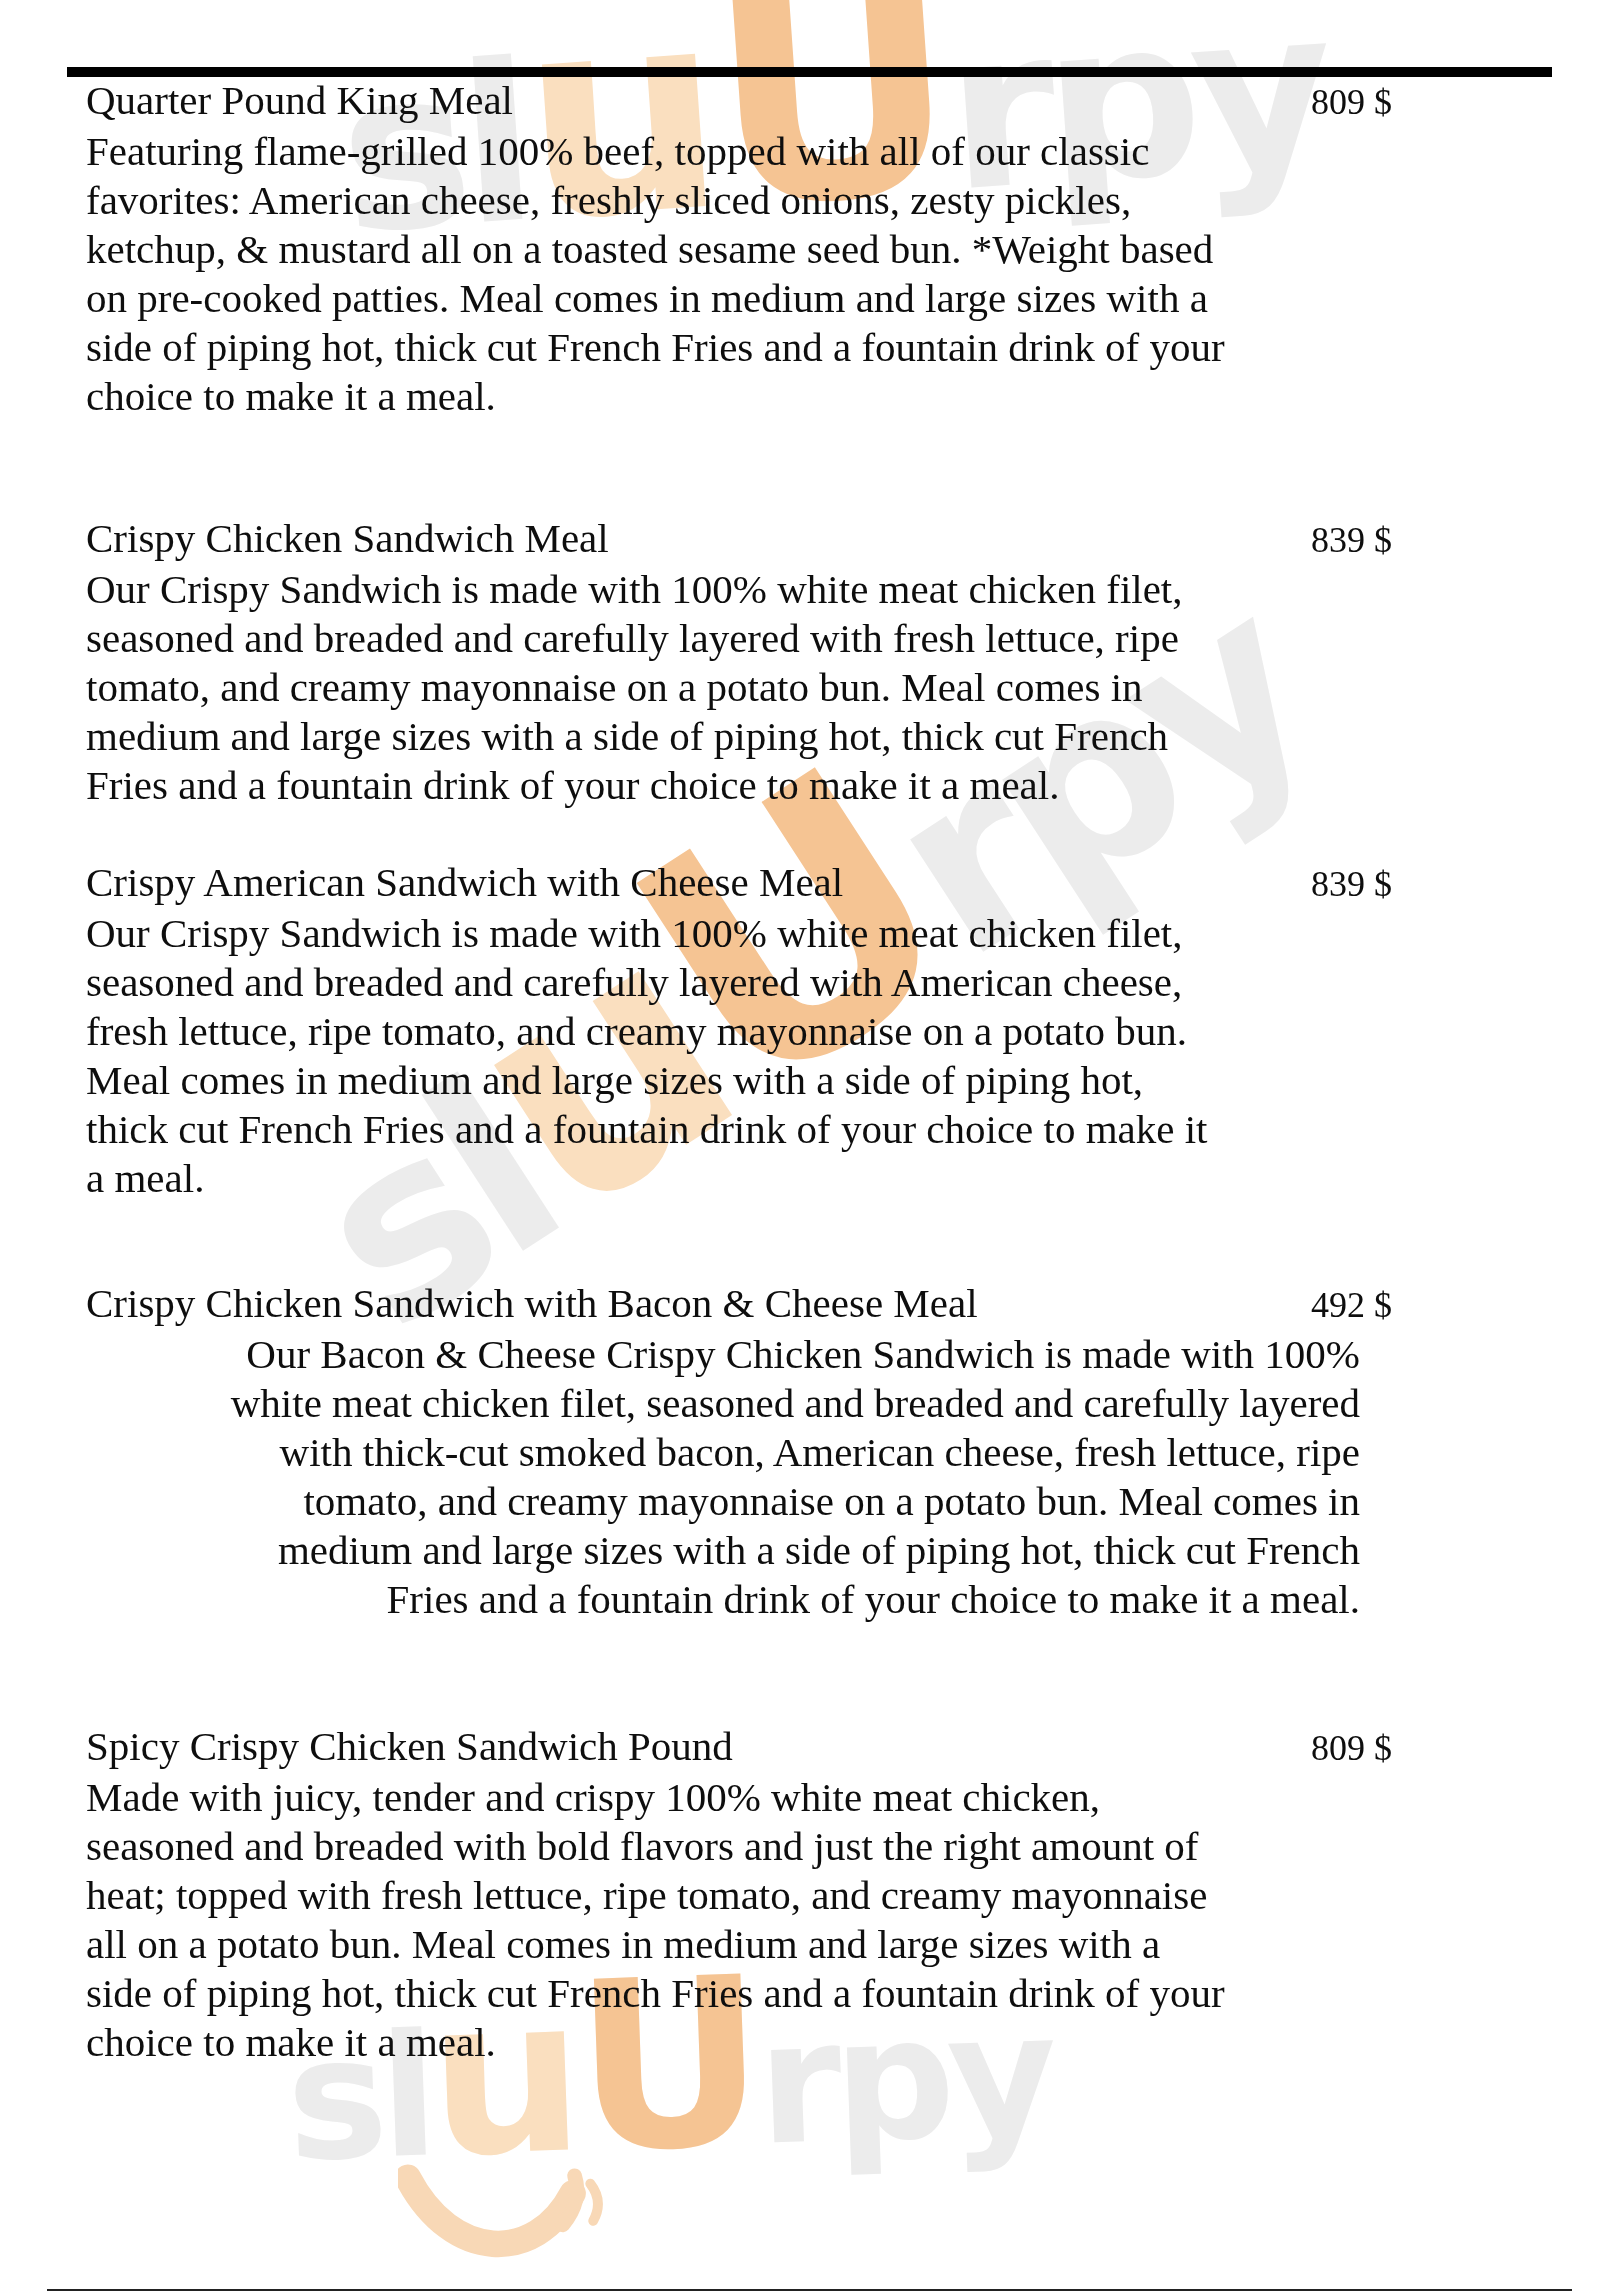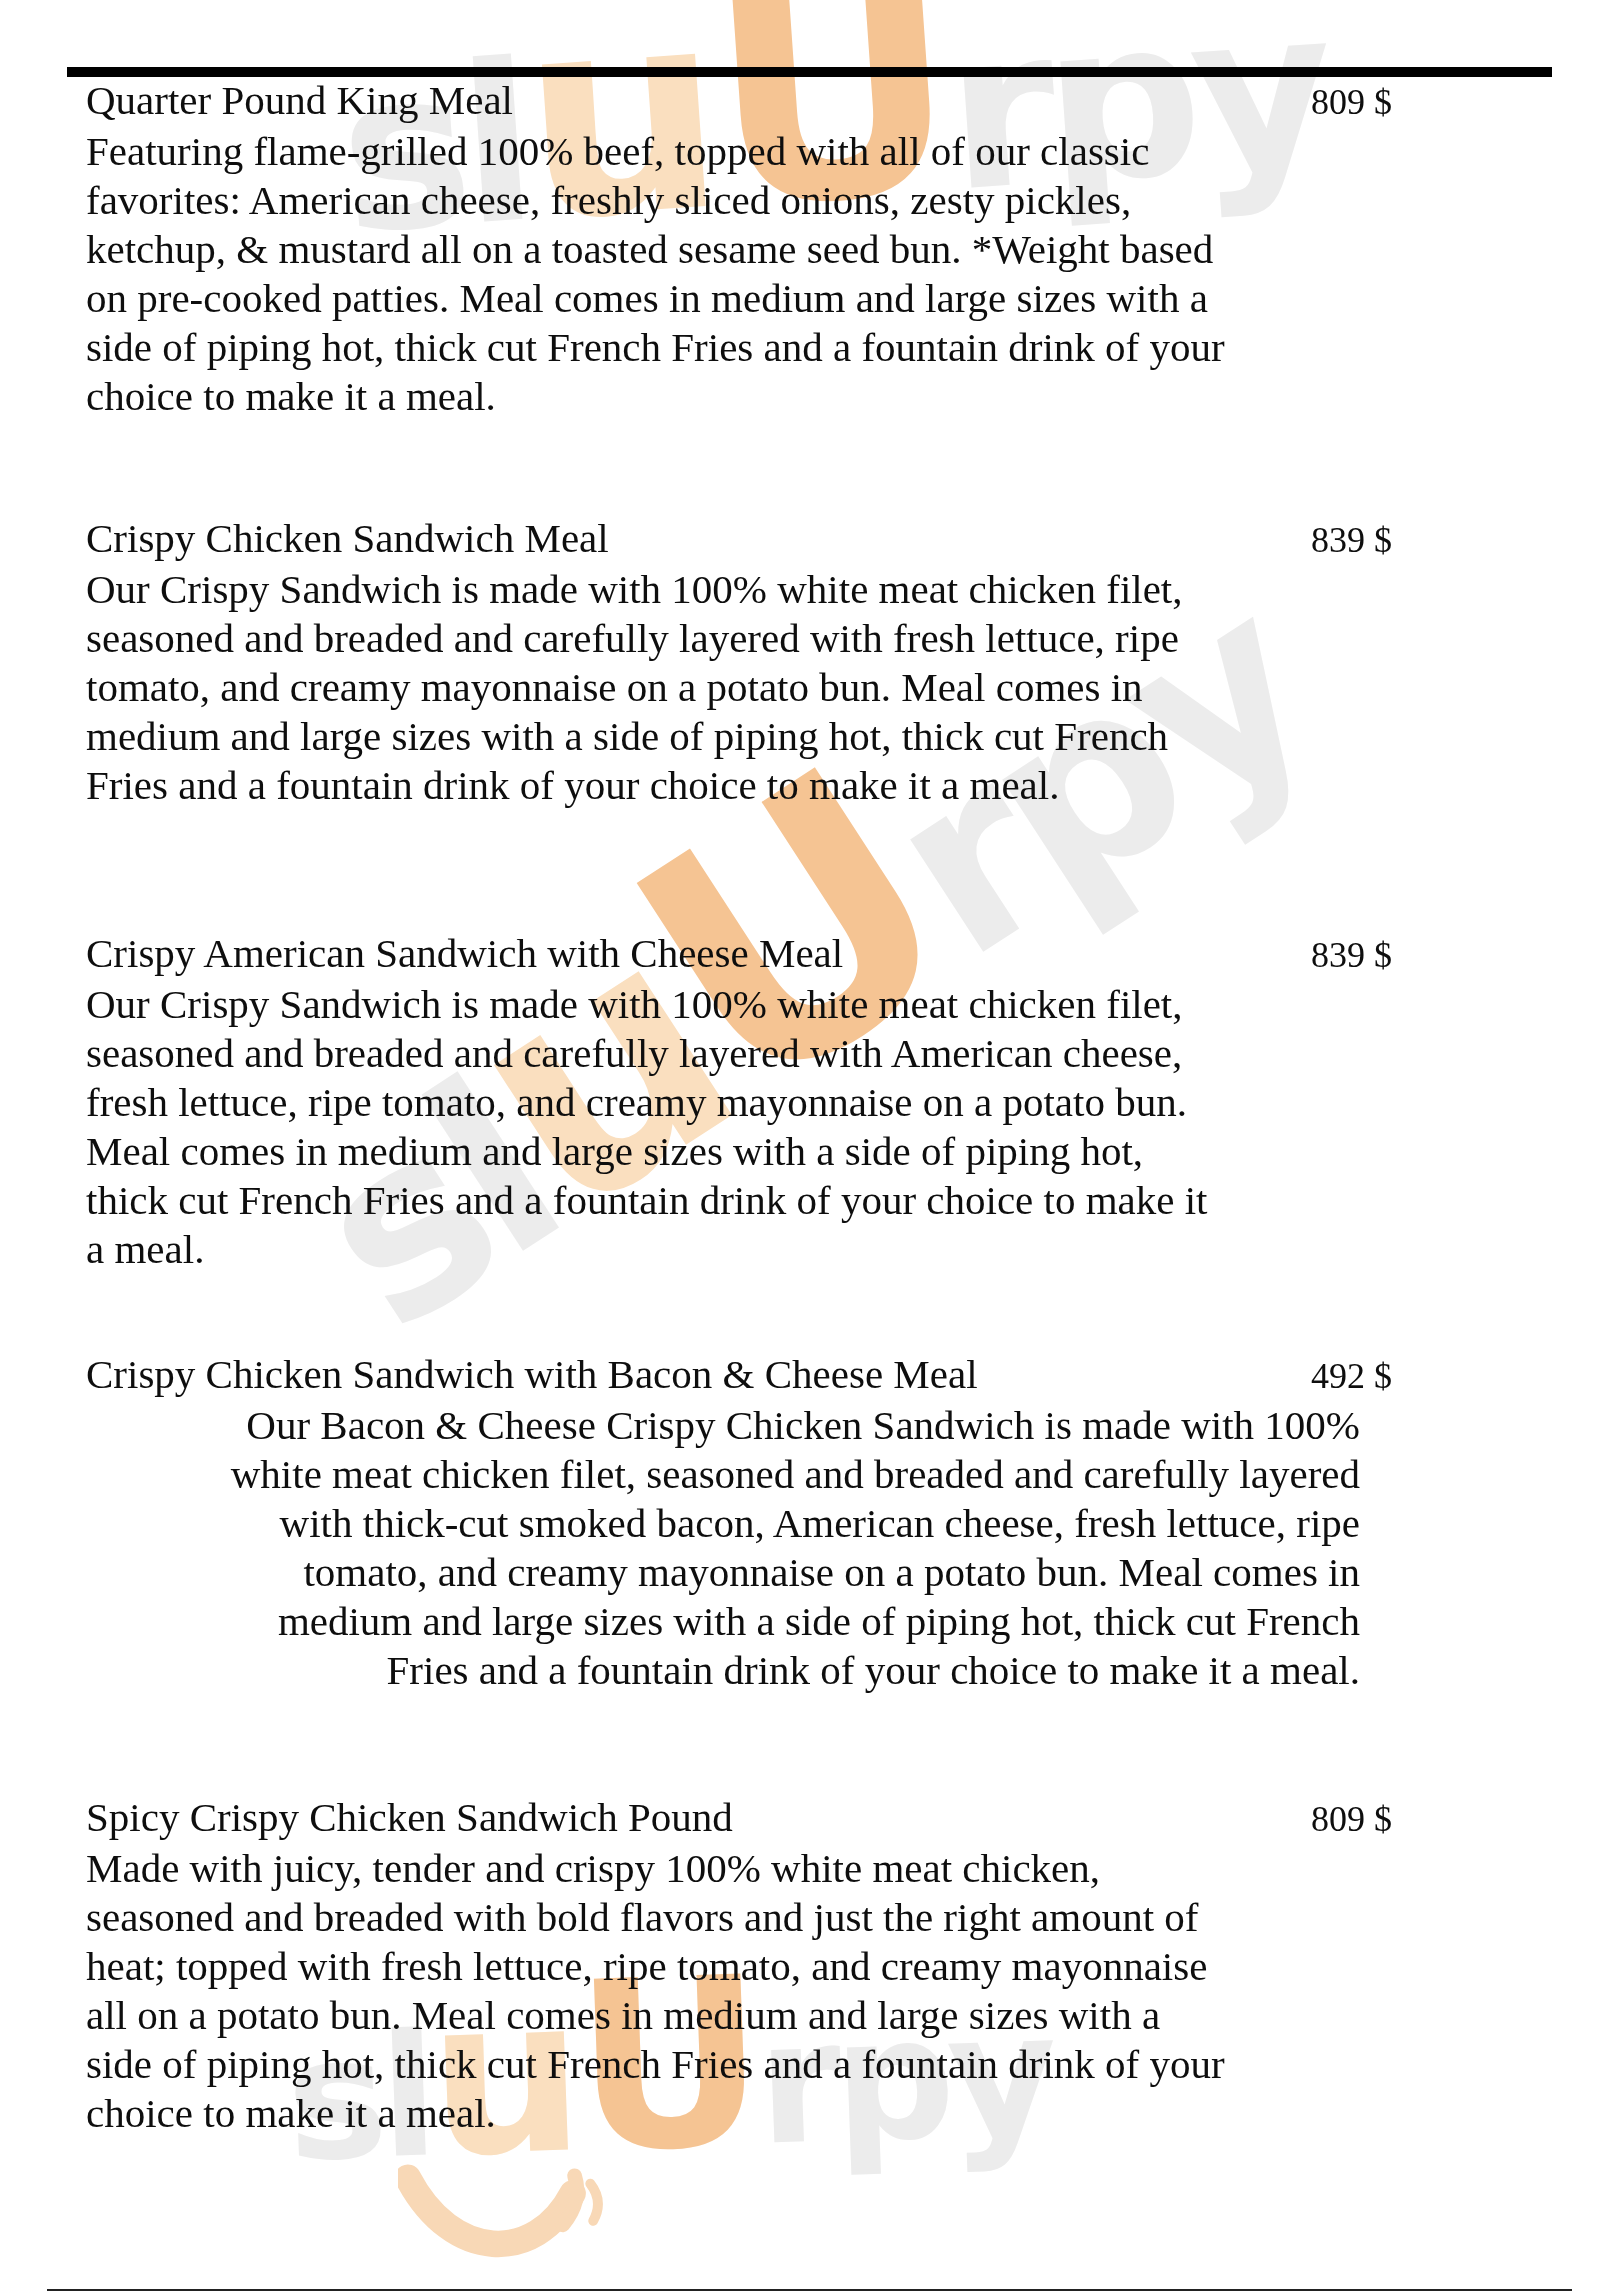--- a/index.html
+++ b/index.html
@@ -30,21 +30,21 @@
   .wm-orange-light{color:#fadfbf;font-size:1.28em;}
   .wm-top{left:338px;top:-57px;font-size:218px;transform:rotate(-4deg);}
   .wm-mid{left:421px;top:1041px;font-size:245px;transform-origin:left bottom;transform:rotate(-33deg);}
   .wm-bot{left:286px;top:1949px;font-size:169px;transform:rotate(-2deg);}
   .wm-smile{position:absolute;left:398px;top:2164px;z-index:0;pointer-events:none;}
 
   
   .menu{position:absolute;left:86px;top:76px;width:1306px;z-index:1;}
   .menu-item{margin:0 0 98px 0;}
   .menu-item:nth-child(1){margin-bottom:93px;}
-  .menu-item:nth-child(2){margin-bottom:119px;}
+  .menu-item:nth-child(2){margin-bottom:48px;}
   .menu-item:nth-child(3){margin-bottom:76px;}
   .menu-item:nth-child(4){margin-bottom:98px;text-align:right;}
   .item-head{display:flex;justify-content:space-between;align-items:baseline;line-height:49px;}
   .item-name{font-size:41px;font-weight:normal;margin:0;}
   .item-price{font-size:36px;}
   .item-desc{
     font-size:41px;line-height:49px;margin:0;
     max-width:1274px;
     white-space:pre-line;
   }

